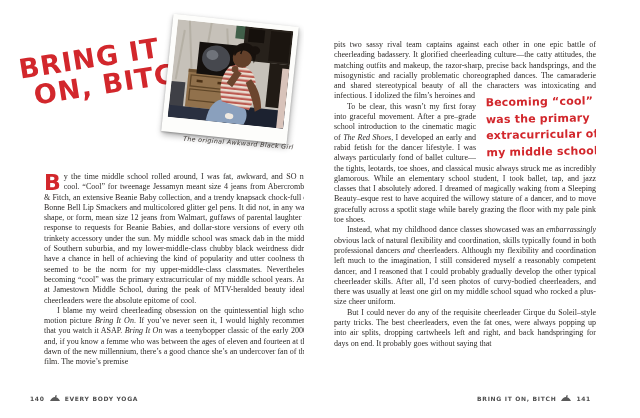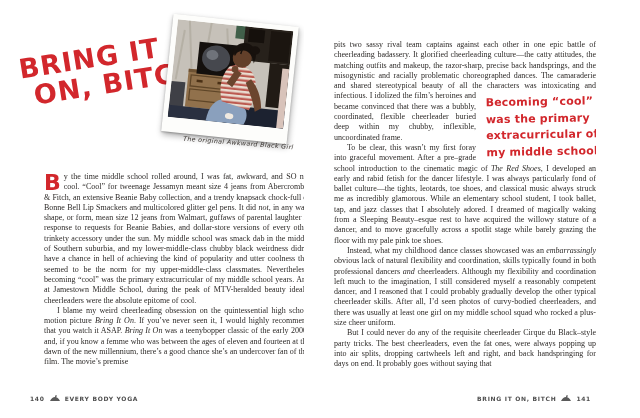--- a/index.html
+++ b/index.html
@@ -150,24 +150,24 @@
 </div>
 
 <div class="page" id="page-right">
 
   <div class="body-col" id="right-body">
       <p><span>pits two sassy rival team captains against each other in one epic battle of cheerleading badassery. It glorified cheerleading culture—the catty attitudes, the matching outfits and makeup, the razor-sharp, precise back handsprings, and the misogynistic and racially problematic choreographed dances. The camaraderie and shared stereotypical beauty of all the characters was intoxicating and infectious. I idolized the film’s heroines and </span><span class="pullquote">
           <span class="pq-line">Becoming “cool”</span>
           <span class="pq-line">was the primary</span>
           <span class="pq-line">extracurricular of</span>
           <span class="pq-line">my middle school years.</span>
-        </span><span>became convinced that there was a bubbly, coordinated, flexible cheerleader buried deep within my chubby, inflexible, uncoordinated frame.</span></p>
+        </span></p>
       <p class="indent"><span>To be clear, this wasn’t my first foray into graceful movement. After a pre–grade school introduction to the cinematic magic of </span><span class="it">The Red Shoes</span><span>, I developed an early and rabid fetish for the dancer lifestyle. I was always particularly fond of ballet culture—the tights, leotards, toe shoes, and classical music always struck me as incredibly glamorous. While an elementary school student, I took ballet, tap, and jazz classes that I absolutely adored. I dreamed of magically waking from a Sleeping Beauty–esque rest to have acquired the willowy stature of a dancer, and to move gracefully across a spotlit stage while barely grazing the floor with my pale pink toe shoes.</span></p>
       <p class="indent"><span>Instead, what my childhood dance classes showcased was an </span><span class="it">embarrassingly</span><span> obvious lack of natural flexibility and coordination, skills typically found in both professional dancers </span><span class="it">and</span><span> cheerleaders. Although my flexibility and coordination left much to the imagination, I still considered myself a reasonably competent dancer, and I reasoned that I could probably gradually develop the other typical cheerleader skills. After all, I’d seen photos of curvy-bodied cheerleaders, and there was usually at least one girl on my middle school squad who rocked a plus-size cheer uniform.</span></p>
-      <p class="indent"><span>But I could never do any of the requisite cheerleader Cirque du Black–style party tricks. The best cheerleaders, even the fat ones, were always popping up into air splits, dropping cartwheels left and right, and back handspringing for days on end. It probably goes without saying that</span></p>
+      <p class="indent"><span>But I could never do any of the requisite cheerleader Cirque du Soleil–style party tricks. The best cheerleaders, even the fat ones, were always popping up into air splits, dropping cartwheels left and right, and back handspringing for days on end. It probably goes without saying that</span></p>
     </div>
 
   <div class="footer" id="footer-right">
     <span>BRING IT ON, BITCH</span>
     <span class="yoga-icon">
       <svg viewBox="0 0 12 8">
           <path d="M1,7 Q3,3 6,3 Q9,3 11,7 Z M6,3 Q6,1 7.2,1 A1.1,1.1 0 1 1 6,3" fill="#5a5a5a"></path>
         </svg>
     </span>
     <span>141</span>

